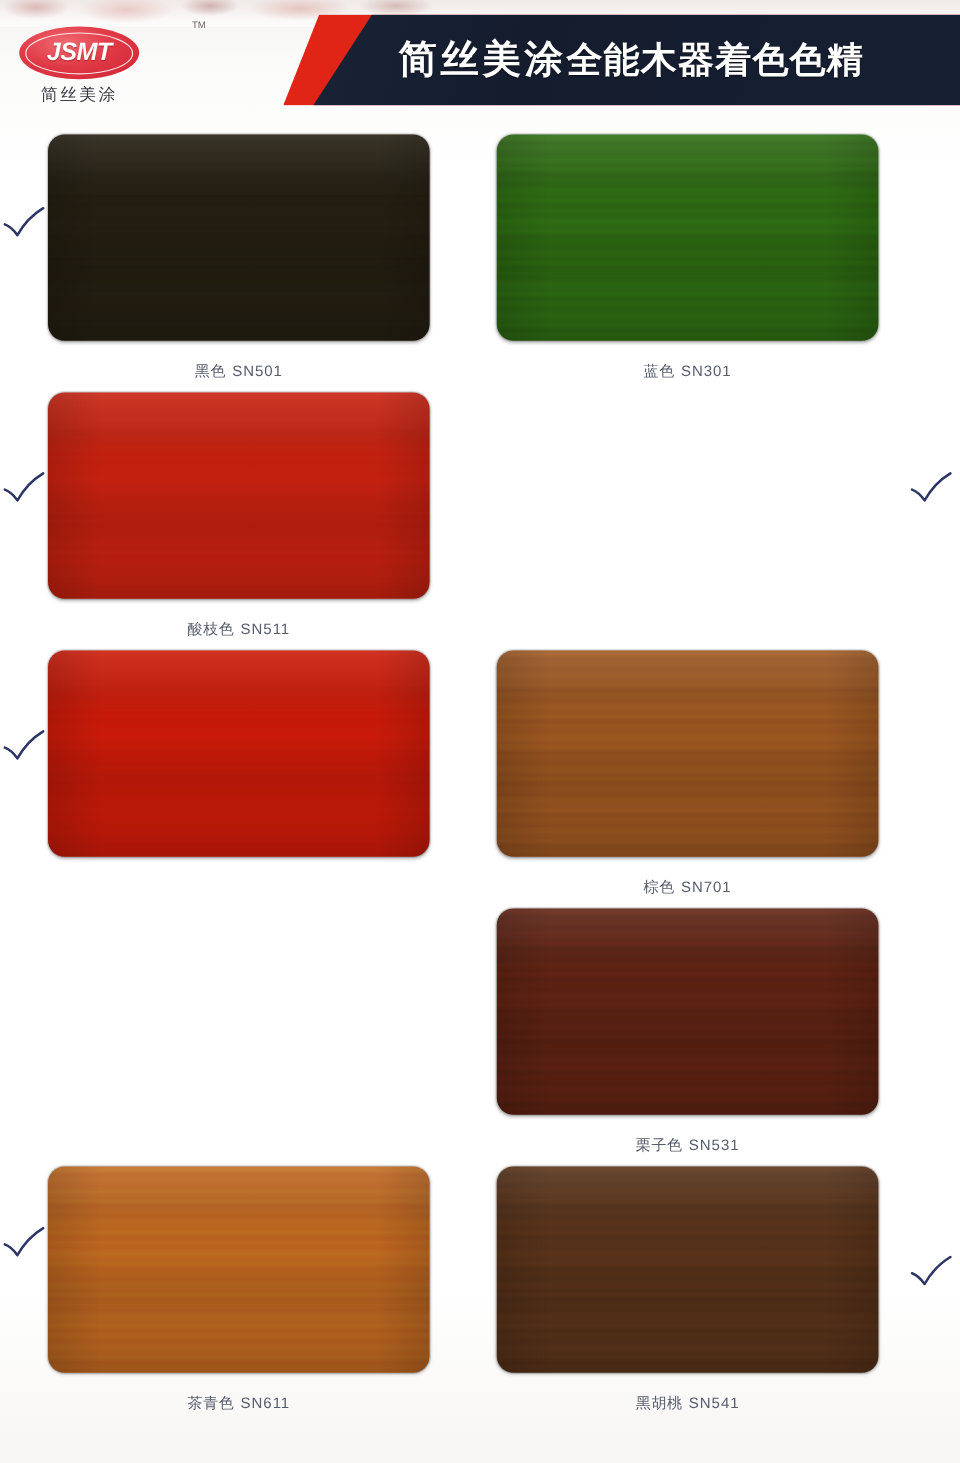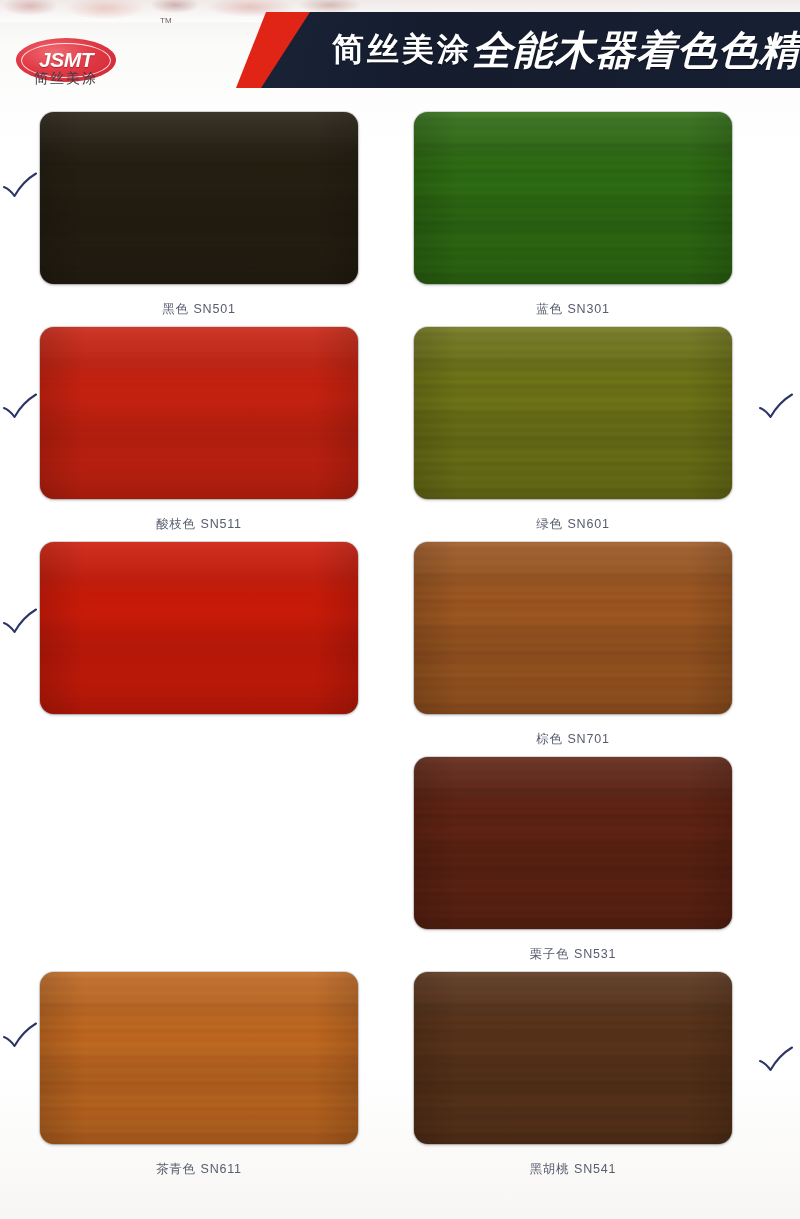--- a/index.html
+++ b/index.html
@@ -64,31 +64,31 @@
     align-items: center;
     color: #ffffff;
     font-family: "DejaVu Sans", "Liberation Sans", sans-serif;
     font-size: 31px;
     font-weight: bold;
     letter-spacing: 1px;
     text-shadow: 0 1px 1px rgba(0,0,0,.55);
     white-space: nowrap;
   }
   .banner-title .t-main { font-size: 32px; letter-spacing: 3px; }
-  .banner-title .t-sub  { font-size: 40px; letter-spacing: 1px; font-style: italic; }
+  .banner-title .t-sub  { font-size: 30px; letter-spacing: 1px; }
 
   
   .logo-block {
     position: absolute;
     left: 8px; top: 16px;
     width: 122px; height: 82px;
   }
   .logo-ellipse {
     position: absolute;
-    left: 8px; top: 22px;
+    left: 8px; top: 6px;
     width: 100px; height: 44px;
     border-radius: 50%;
     background: radial-gradient(ellipse at 38% 32%, #f06a72 0%, #e03a46 45%, #cf2231 100%);
     display: flex;
     align-items: center;
     justify-content: center;
   }
   .logo-ellipse-inner {
     width: 88px; height: 33px;
     border-radius: 50%;
@@ -263,27 +263,20 @@
             <div class="grain"></div>
             <div class="grain2"></div>
           </div>
           <div class="caption"><span>酸枝色</span><span class="code">SN511</span></div>
         </div>
         <div class="check" style="left: 2px; top: 64px;">
           <svg width="38" height="34" viewBox="0 0 38 34">
             <path d="M2 17 C6 18.5, 9 21, 12.5 26 C17 18, 24 9.5, 34 3.5" fill="none" stroke="#2d3566" stroke-width="2.1" stroke-linecap="round" stroke-linejoin="round"></path>
           </svg>
         </div>
-        <div class="cell right">
-          <div class="swatch strong" style="background: rgb(109, 114, 22);">
-            <div class="grain"></div>
-            <div class="grain2"></div>
-          </div>
-          <div class="caption"><span>绿色</span><span class="code">SN601</span></div>
-        </div>
         <div class="check" style="left: 758px; top: 64px;">
           <svg width="38" height="34" viewBox="0 0 38 34">
             <path d="M2 17 C6 18.5, 9 21, 12.5 26 C17 18, 24 9.5, 34 3.5" fill="none" stroke="#2d3566" stroke-width="2.1" stroke-linecap="round" stroke-linejoin="round"></path>
           </svg>
         </div>
       </div>
       <div class="row">
         <div class="cell left">
           <div class="swatch soft" style="background: rgb(204, 26, 8);">
             <div class="grain"></div>

